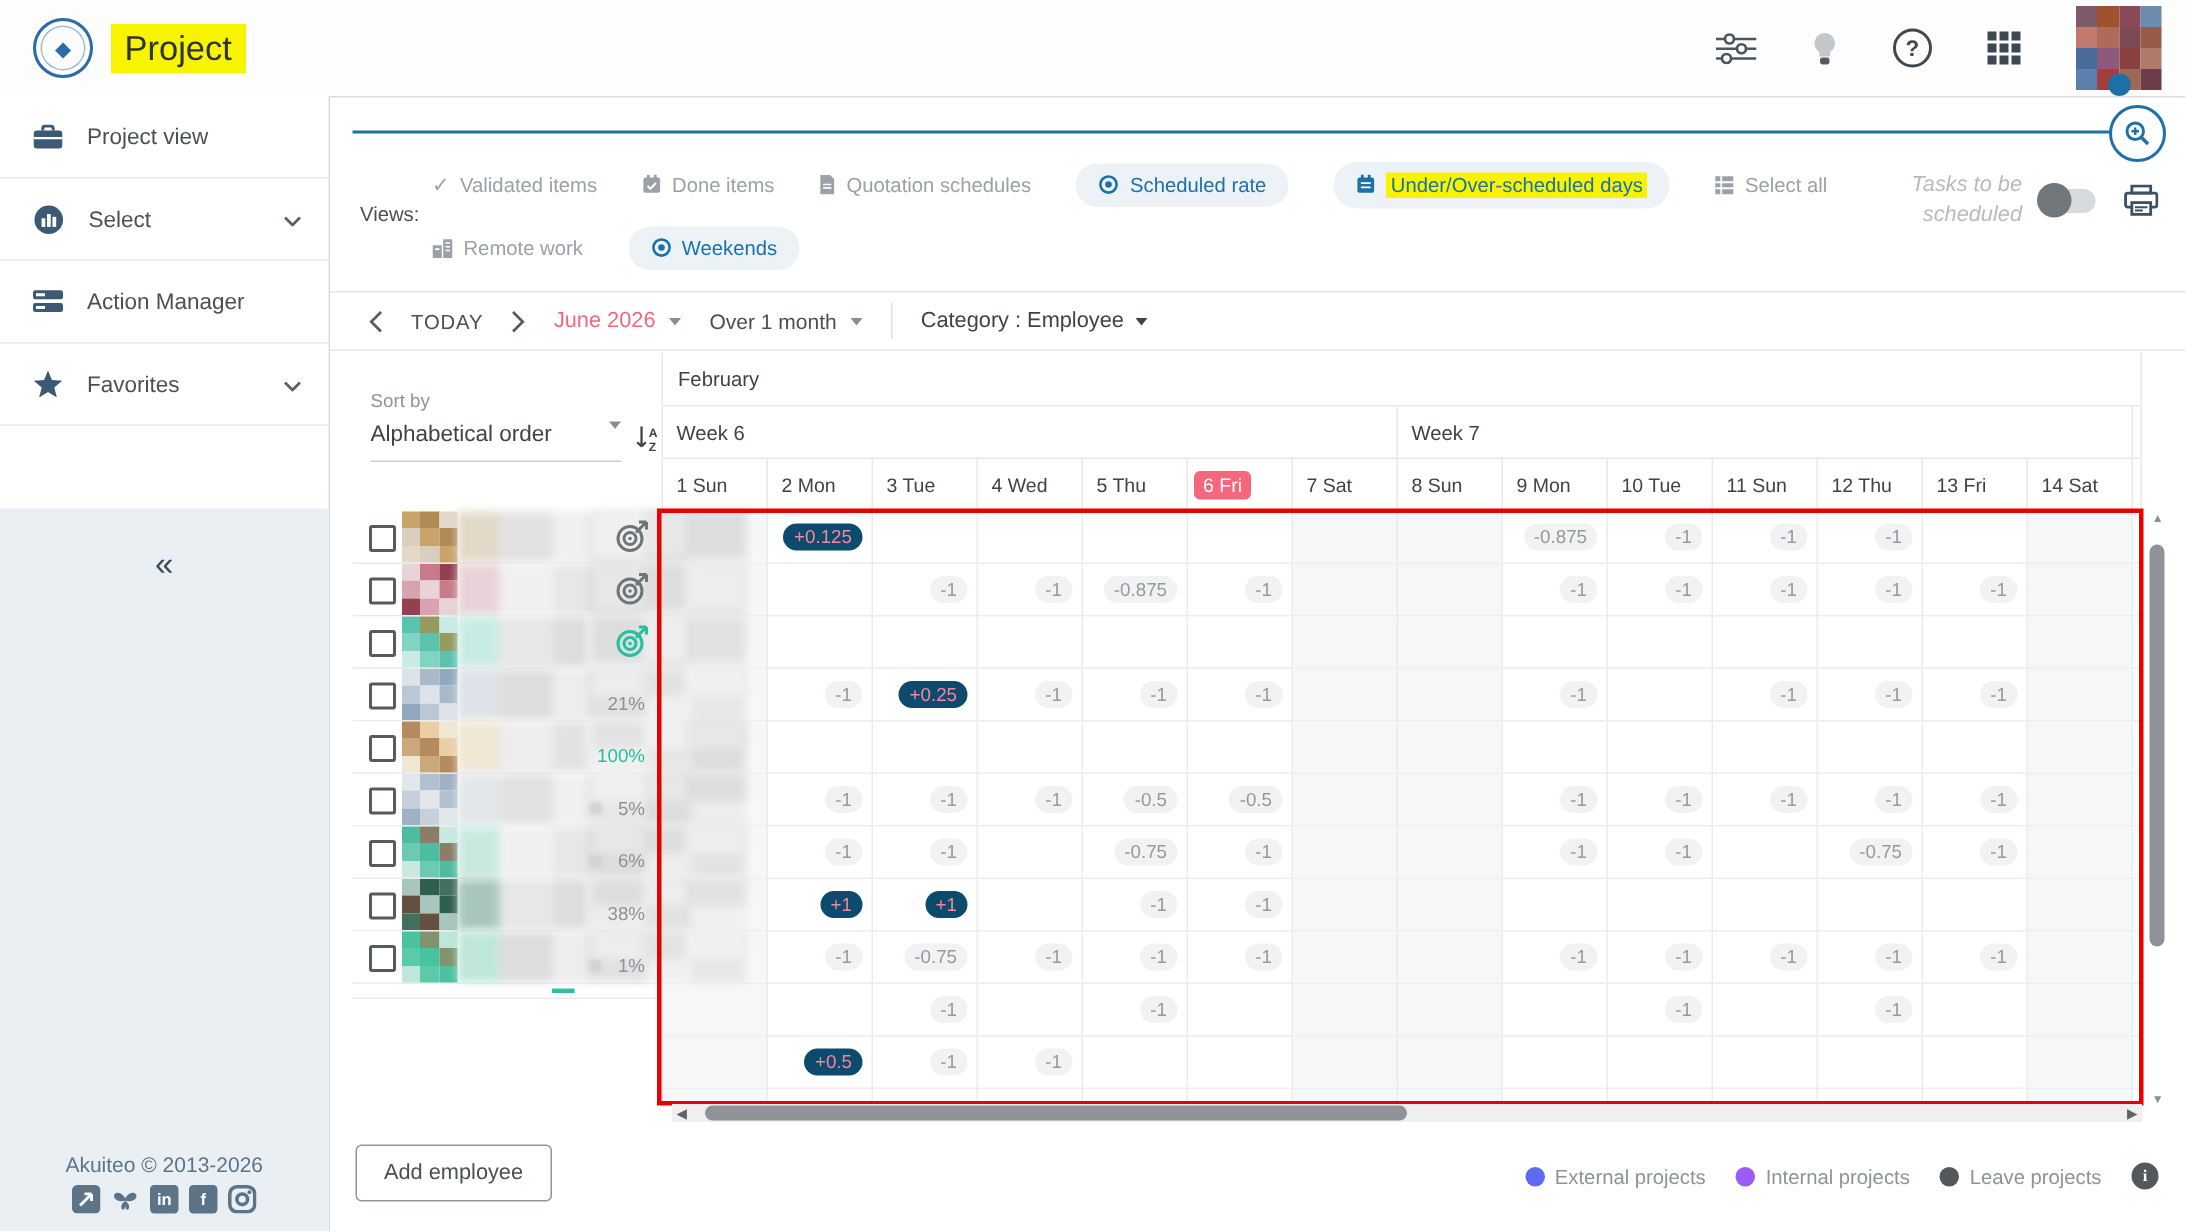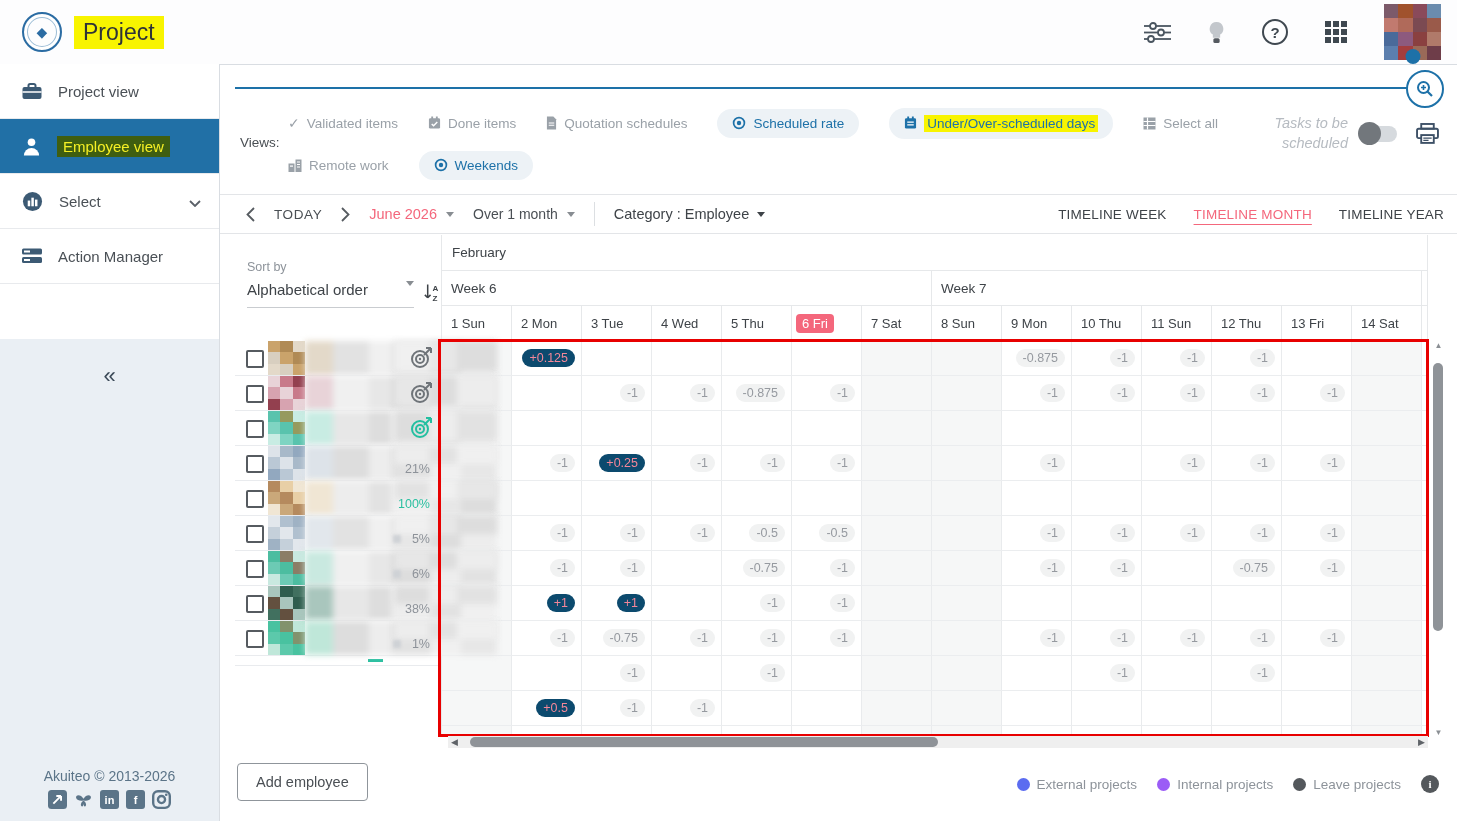--- a/index.html
+++ b/index.html
@@ -182,47 +182,49 @@
 
   <aside class="sidebar">
     <div class="side-item">
       <svg width="20" height="17" viewBox="0 0 20 17">
           <rect x="0.5" y="4" width="19" height="12" rx="2" fill="currentColor"></rect>
           <path d="M6.5 4 V2.6 a1.6 1.6 0 0 1 1.6-1.6 h3.8 a1.6 1.6 0 0 1 1.6 1.6 V4" fill="none" stroke="currentColor" stroke-width="2"></path>
           <path d="M0.5 9 h19" stroke="#fff" stroke-width="1.5"></path>
         </svg>
       <span class="lbl">Project view</span>
     </div>
-    <div class="side-item active">
-      <svg width="19" height="19" viewBox="0 0 20 20" style="color:#fff">
-          <circle cx="10" cy="5.5" r="4" fill="currentColor"></circle>
-          <path d="M2 19.5 a8 8 0 0 1 16 0 z" fill="currentColor"></path>
-        </svg>
-      <span class="lbl">Employee view</span>
-    </div>
     <div class="side-item">
       <svg width="21" height="21" viewBox="0 0 22 22">
           <circle cx="11" cy="11" r="10" fill="currentColor"></circle>
           <rect x="6" y="10" width="2.6" height="6" fill="#fff"></rect>
           <rect x="9.8" y="7" width="2.6" height="9" fill="#fff"></rect>
           <rect x="13.6" y="9" width="2.6" height="7" fill="#fff"></rect>
         </svg>
       <span class="lbl">Select</span>
       <span class="chev"><svg width="12" height="7" viewBox="0 0 12 7">
             <path d="M1 1 l5 5 5-5" stroke="currentColor" stroke-width="1.8" fill="none"></path>
           </svg></span>
     </div>
     <div class="side-item">
       <svg width="20" height="16" viewBox="0 0 20 16">
           <rect y="0.5" width="20" height="6" rx="1.5" fill="currentColor"></rect>
           <rect y="9" width="20" height="6" rx="1.5" fill="currentColor"></rect>
           <rect x="2" y="2.5" width="6" height="2" fill="#fff"></rect>
           <rect x="2" y="11" width="6" height="2" fill="#fff"></rect>
         </svg>
       <span class="lbl">Action Manager</span>
+    </div>
+    <div class="side-item">
+      <svg width="20" height="19" viewBox="0 0 20 19">
+          <path d="M10 0 l2.6 6.4 6.9 .5 -5.3 4.4 1.7 6.7 -5.9 -3.7 -5.9 3.7 1.7 -6.7 -5.3 -4.4 6.9 -.5 z" fill="currentColor"></path>
+        </svg>
+      <span class="lbl">Favorites</span>
+      <span class="chev"><svg width="12" height="7" viewBox="0 0 12 7">
+            <path d="M1 1 l5 5 5-5" stroke="currentColor" stroke-width="1.8" fill="none"></path>
+          </svg></span>
     </div>
     <div class="side-lower">
       <div class="collapse">«</div>
       <div class="side-foot">
         <div class="copyright">Akuiteo © 2013-2026</div>
         <div class="social">
           <span class="soc">
               <svg width="19" height="19" viewBox="0 0 16 16">
                 <rect width="16" height="16" rx="3" fill="#5b7488"></rect>
                 <path d="M4.5 11.5 L11 5 M11 5 h-4 M11 5 v4" stroke="#fff" stroke-width="1.6" fill="none"></path>
@@ -361,25 +363,20 @@
         <span class="tl-range">
             <span>Over 1 month</span>
             <span class="caret"></span>
           </span>
         <span class="tl-div"></span>
         <span class="tl-cat">
             <span>Category : Employee</span>
             <span class="caret dark"></span>
           </span>
       </div>
-      <div class="tl-tabs">
-        <span class="tl-tab">TIMELINE WEEK</span>
-        <span class="tl-tab active">TIMELINE MONTH</span>
-        <span class="tl-tab">TIMELINE YEAR</span>
-      </div>
     </div>
 
     <div class="gridwrap">
       <div class="left-panel">
         <div class="sort-block">
           <div class="sort-label">Sort by</div>
           <div class="sort-row">
             <span class="sort-value">
                 <span>Alphabetical order</span>
                 <span class="caret"></span>
@@ -699,21 +696,21 @@
             <div class="day-cell wk">
               <span>7 Sat</span>
             </div>
             <div class="day-cell wk">
               <span>8 Sun</span>
             </div>
             <div class="day-cell">
               <span>9 Mon</span>
             </div>
             <div class="day-cell">
-              <span>10 Thu</span>
+              <span>10 Tue</span>
             </div>
             <div class="day-cell">
               <span>11 Sun</span>
             </div>
             <div class="day-cell">
               <span>12 Thu</span>
             </div>
             <div class="day-cell">
               <span>13 Fri</span>
             </div>

